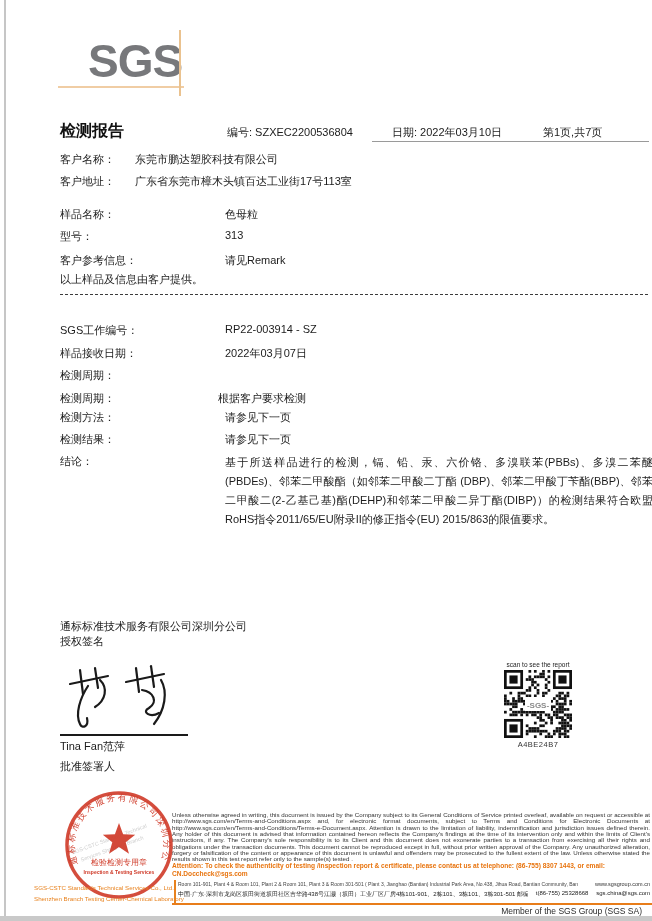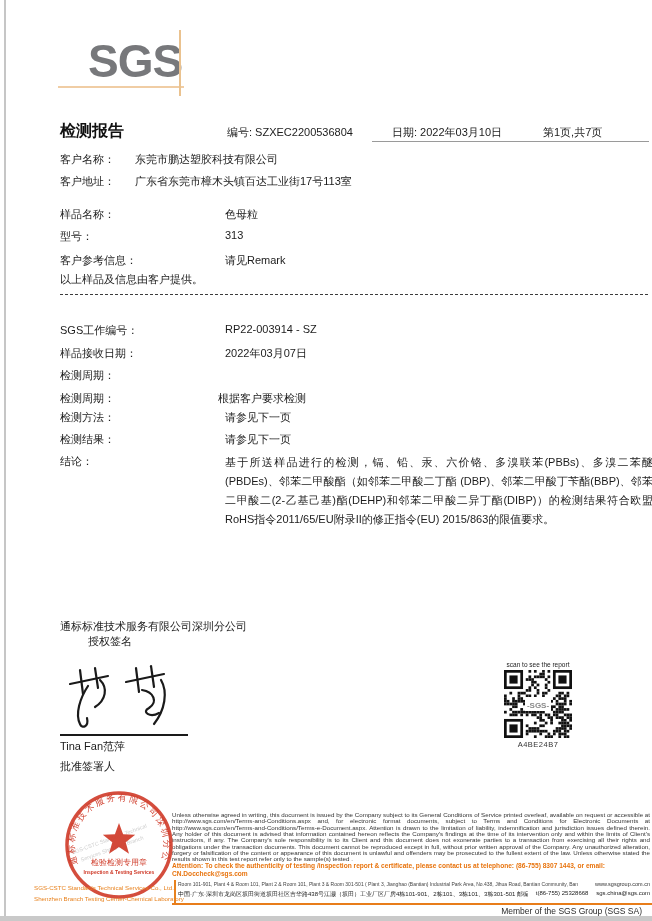--- a/index.html
+++ b/index.html
@@ -64,21 +64,21 @@
   <div class="abs val" style="left:218px;top:391px;text-align:center;">根据客户要求检测</div>
   <div class="abs lbl" style="left:60px;top:410px;">检测方法：</div>
   <div class="abs val" style="left:225px;top:410px;">请参见下一页</div>
   <div class="abs lbl" style="left:60px;top:432px;">检测结果：</div>
   <div class="abs val" style="left:225px;top:432px;">请参见下一页</div>
 
   <div class="abs lbl" style="left:60px;top:454px;">结论：</div>
   <div class="abs para" style="left:225px;top:453px;width:428px;">基于所送样品进行的检测，镉、铅、汞、六价铬、多溴联苯(PBBs)、多溴二苯醚(PBDEs)、邻苯二甲酸酯（如邻苯二甲酸二丁酯 (DBP)、邻苯二甲酸丁苄酯(BBP)、邻苯二甲酸二(2-乙基己基)酯(DEHP)和邻苯二甲酸二异丁酯(DIBP)）的检测结果符合欧盟RoHS指令2011/65/EU附录II的修正指令(EU) 2015/863的限值要求。</div>
 
   <div class="abs lbl" style="left:60px;top:619px;">通标标准技术服务有限公司深圳分公司</div>
-  <div class="abs lbl" style="left:60px;top:634px;margin-left:28px;">授权签名</div>
+  <div class="abs lbl" style="left:60px;top:634px;">授权签名</div>
 
   <svg class="abs" style="left:62px;top:660px;" width="130" height="72" viewBox="0 0 130 72">
     <g fill="none" stroke="#1a1a1a" stroke-width="2.2" stroke-linecap="round">
       <path d="M8,24 L46,16"></path>
       <path d="M18,10 L21,34"></path>
       <path d="M33,8 L36,28"></path>
       <path d="M38,20 C46,28 44,40 33,47"></path>
       <path d="M26,26 C18,38 13,54 18,64 C20,69 27,67 25,58"></path>
       <path d="M64,22 L102,14"></path>
       <path d="M74,8 L77,32"></path>

